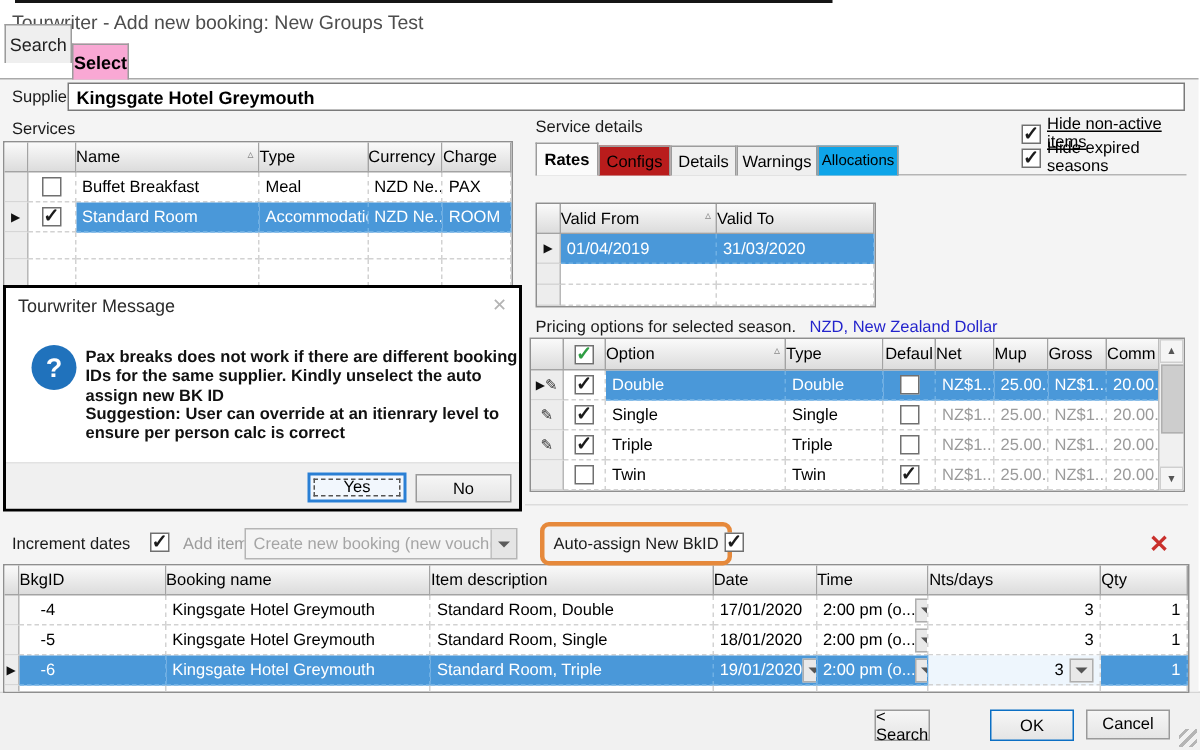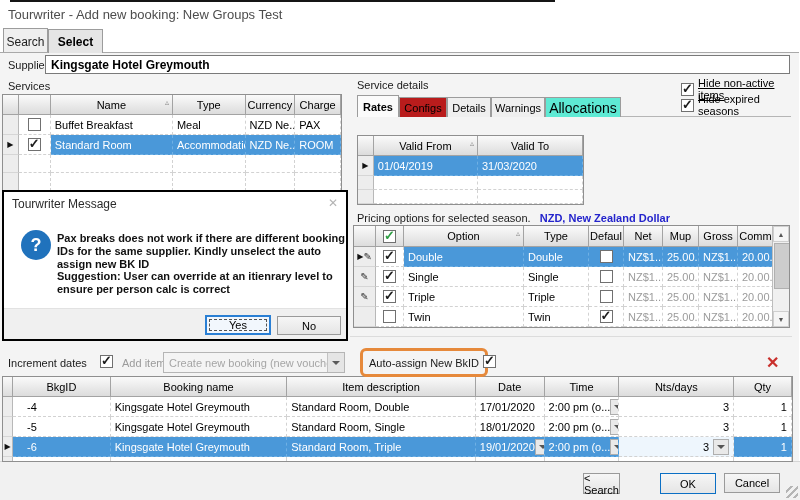--- a/index.html
+++ b/index.html
@@ -5,33 +5,33 @@
   html,body{margin:0;padding:0;background:#fff;}
   #app{position:relative;width:800px;height:500px;background:#ffffff;
        font-family:"Liberation Sans",sans-serif;font-size:11px;color:#000;overflow:hidden;}
   .abs{position:absolute;}
   .lbl{position:absolute;white-space:nowrap;font-size:11px;color:#1a1a1a;}
   
   .top-edge{position:absolute;left:10px;top:0;width:545px;height:2px;background:#151515;}
   .win-title{position:absolute;left:8px;top:7px;font-size:13px;color:#4d4d4d;}
   .tab{position:absolute;display:flex;align-items:center;justify-content:center;
        font-size:12px;border:1px solid #9c9c9c;border-bottom:none;box-sizing:border-box;cursor:default;}
-  .tab-inactive{left:3px;top:28px;width:45px;height:26px;background:#efefef;color:#222;z-index:1;}
-  .tab-active{left:48px;top:29px;width:55px;height:24px;background:#e5e5e5;font-weight:bold;z-index:3;text-align:right;}
+  .tab-inactive{left:3px;top:16px;width:45px;height:26px;background:#efefef;color:#222;z-index:1;}
+  .tab-active{left:48px;top:29px;width:38px;height:24px;background:#f9a8d4;font-weight:bold;z-index:3;text-align:right;}
   .tabpage{position:absolute;left:0;top:52px;width:799px;height:409px;background:#f4f4f4;
            border-top:1px solid #a9a9a9;box-sizing:border-box;z-index:2;}
   
   .supplier-box{position:absolute;left:45px;top:55px;width:745px;height:19px;background:#fff;
                 border:1px solid #7a7a7a;box-sizing:border-box;display:flex;align-items:center;
                 padding-left:5px;font-weight:bold;font-size:12px;}
   
   .grid{position:absolute;background:#fff;border:1px solid #8f8f8f;box-sizing:border-box;overflow:hidden;}
   .grow{display:flex;height:20px;}
   .gh{background:linear-gradient(#fafafa,#dcdcdc);border-right:1px solid #a3a3a3;border-bottom:1px solid #a3a3a3;
-      display:flex;align-items:center;justify-content:center;box-sizing:border-box;position:relative;font-size:11px;}
+      display:flex;align-items:center;box-sizing:border-box;position:relative;font-size:11px;}
   .gc{display:flex;align-items:center;box-sizing:border-box;border-right:1px dashed #d2d2d2;
       border-bottom:1px dashed #d2d2d2;padding:0 4px;white-space:nowrap;overflow:hidden;font-size:11px;}
   .rowhdr{background:#ededed;border-right:1px solid #b8b8b8;border-bottom:1px solid #d6d6d6;
           display:flex;align-items:center;justify-content:center;box-sizing:border-box;}
   .sel{background:#4a98d9;color:#fff;border-right-color:#6fb0e4;border-bottom-color:#6fb0e4;}
   .sort-ico{position:absolute;right:3px;top:4px;font-size:8px;color:#8a8a8a;line-height:8px;}
   .arrow-ico{font-size:8px;color:#111;}
   .pencil-ico{font-size:10px;color:#333;}
   
   .cb{width:13px;height:13px;background:#fff;border:1px solid #707070;box-sizing:border-box;
@@ -90,21 +90,21 @@
   
   .pr-c0{width:22px;} .pr-c1{width:28px;justify-content:center;} .pr-c2{width:120px;} .pr-c3{width:65px;}
   .pr-c4{width:35px;justify-content:center;} .pr-c5{width:39px;} .pr-c6{width:36px;}
   .pr-c7{width:39px;} .pr-c8{width:36px;}
   .num{justify-content:flex-end;}
   
   .bk-c0{width:10px;} .bk-c1{width:98px;} .bk-c2{width:177px;} .bk-c3{width:189px;}
   .bk-c4{width:69px;} .bk-c5{width:75px;} .bk-c6{width:115px;} .bk-c7{width:58px;}
   .pad14{padding-left:14px;}
   .hide-cb-row{position:absolute;display:flex;align-items:center;gap:4px;}
-  .blue-cur{color:#2424cc;font-weight:bold;}
+  .blue-cur{color:#2424cc;font-weight:normal;}
   .gray{color:#9b9b9b;}
 </style>
 </head>
 <body>
 
 <div id="app">
   <div class="top-edge"></div>
   <div class="win-title">Tourwriter - Add new booking: New Groups Test</div>
 
   
@@ -179,21 +179,21 @@
   <div class="hide-cb-row" style="left:681px;top:93px;z-index:4;">
     <span class="cb checked"></span>
     <span>Hide expired seasons</span>
   </div>
 
   
   <div class="tab" style="left:357px;top:95px;width:42px;height:22px;background:#fbfbfb;font-weight:bold;font-size:11px;z-index:5;">Rates</div>
   <div class="tab" style="left:399px;top:97px;width:48px;height:20px;background:#b91c1c;font-size:11px;z-index:4;">Configs</div>
   <div class="tab" style="left:447px;top:97px;width:44px;height:20px;background:#efefef;font-size:11px;z-index:4;">Details</div>
   <div class="tab" style="left:491px;top:97px;width:54px;height:20px;background:#efefef;font-size:11px;z-index:4;">Warnings</div>
-  <div class="tab" style="left:545px;top:97px;width:76px;height:20px;background:#5eead4;font-size:14px;z-index:4;">Allocations</div>
+  <div class="tab" style="left:545px;top:97px;width:54px;height:20px;background:#0ea5e9;font-size:10px;z-index:4;">Allocations</div>
   <div class="abs" style="left:357px;top:116px;width:434px;height:1px;background:#b5b5b5;z-index:3;"></div>
 
   
   <div class="grid" style="left:357px;top:135px;width:227px;height:70px;z-index:4;">
     <div class="grow">
       <div class="gh sea-c0"></div>
       <div class="gh sea-c1">
           <span>Valid From</span>
           <span class="sort-ico">▵</span>
         </div>

